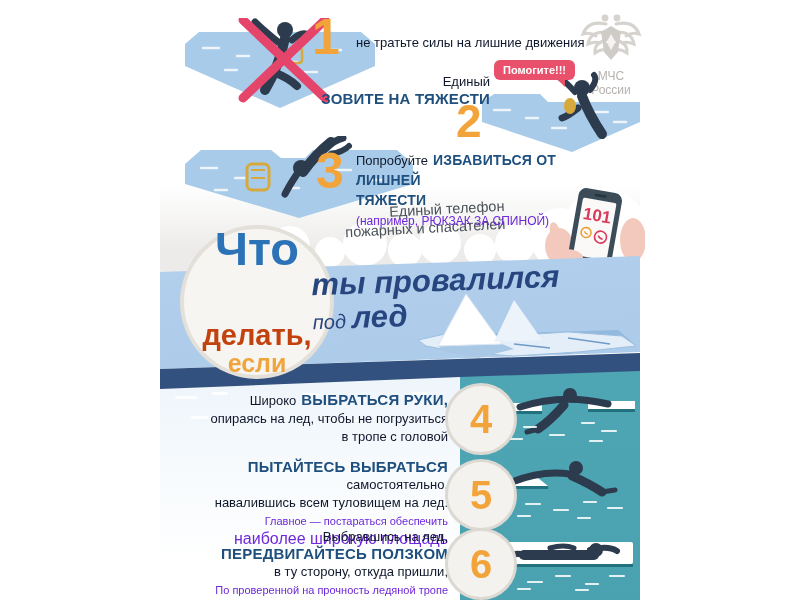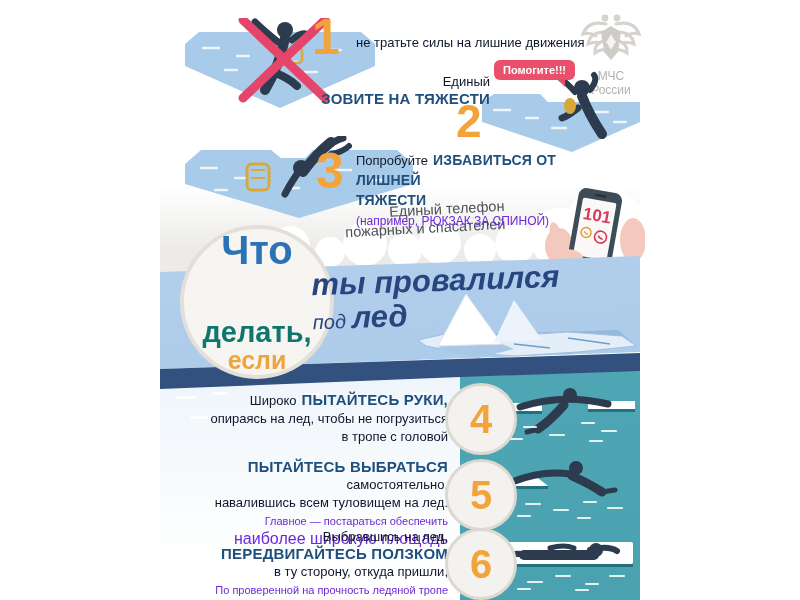--- a/index.html
+++ b/index.html
@@ -29,22 +29,22 @@
   .n48{font-size:50px;} .n46{font-size:46px;}
   .numcircle{width:66px;height:66px;border-radius:50%;background:#f4f2ef;
      border:3px solid #dcd8d2;display:flex;align-items:center;justify-content:center;
      color:#f2a43a;font-size:40px;font-weight:800;z-index:6;}
   .txtblock{z-index:6;line-height:17px;}
   .pre{margin-right:5px;}
   
   .title-circle{left:20px;top:225px;width:146px;height:146px;border-radius:50%;
      background:#f7f5f2;border:4px solid #e3dfd9;z-index:5;
      display:flex;flex-direction:column;align-items:center;justify-content:center;}
-  .title-l1{color:#2c72b7;font-size:40px;font-weight:800;line-height:.95;}
-  .title-l2{color:#0f766e;font-size:29px;font-weight:800;line-height:1.05;margin-top:48px;}
+  .title-l1{color:#2c72b7;font-size:47px;font-weight:800;line-height:.95;}
+  .title-l2{color:#c2410c;font-size:29px;font-weight:800;line-height:1.05;margin-top:48px;}
   .title-l3{color:#f0a43c;font-size:25px;font-weight:800;line-height:1.05;}
   .ribbon-text{left:152px;top:264px;z-index:6;color:#27457f;font-style:italic;
      transform:rotate(-2deg);line-height:1.1;}
   .rt-l1{font-size:31px;font-weight:700;}
   .rt-small{font-size:20px;font-weight:400;margin-right:6px;}
   .rt-big{font-size:31px;font-weight:700;}
   
   .bubble{left:334px;top:60px;background:#e8506b;color:#ffffff;font-weight:700;
      font-size:11px;padding:4px 9px;border-radius:6px;z-index:7;}
   .bubble:after{content:"";position:absolute;right:10px;bottom:-7px;
@@ -227,21 +227,21 @@
   <svg class="abs z4" style="left:258px;top:294px;" width="218" height="72" viewBox="0 0 218 72">
     <polygon points="60,40 200,36 214,48 150,60 70,58" fill="#7fa9d3" opacity=".55"></polygon>
     <polygon points="0,46 36,38 86,42 150,38 204,42 218,52 160,58 96,62 40,58 8,52" fill="#e4eef8" stroke="#9dbfe0" stroke-width="1"></polygon>
     <polygon points="20,52 84,50 96,55 60,64 28,58" fill="#a9c8e6"></polygon>
     <polygon points="48,0 84,50 20,52" fill="#ffffff" stroke="#d9e5f2" stroke-width="1"></polygon>
     <polygon points="96,6 124,46 76,48" fill="#edf3fa"></polygon>
     <path d="M150 44 L192 50 M96 50 L132 54" stroke="#6e9cc8" stroke-width="1.5" fill="none"></path>
   </svg>
 
   <div class="abs txtblock right" style="left:18px;top:391px;width:270px;">
-    <span class="tr pre">Широко</span><span class="tb">ПЫТАЙТЕСЬ РУКИ,</span><br>
+    <span class="tr pre">Широко</span><span class="tb">ВЫБРАТЬСЯ РУКИ,</span><br>
     <span class="tr">опираясь на лед, чтобы не погрузиться</span><br>
     <span class="tr">в тропе с головой</span>
   </div>
   <div class="abs numcircle" style="left:285px;top:383px;">
     <span>4</span>
   </div>
   <svg class="abs z4" style="left:330px;top:385px;" width="145" height="62" viewBox="0 0 145 62">
     <rect x="0" y="18" width="52" height="8" fill="#ffffff"></rect>
       <rect x="0" y="26" width="52" height="3" fill="#23707f"></rect>
     <rect x="98" y="16" width="47" height="8" fill="#ffffff"></rect>

